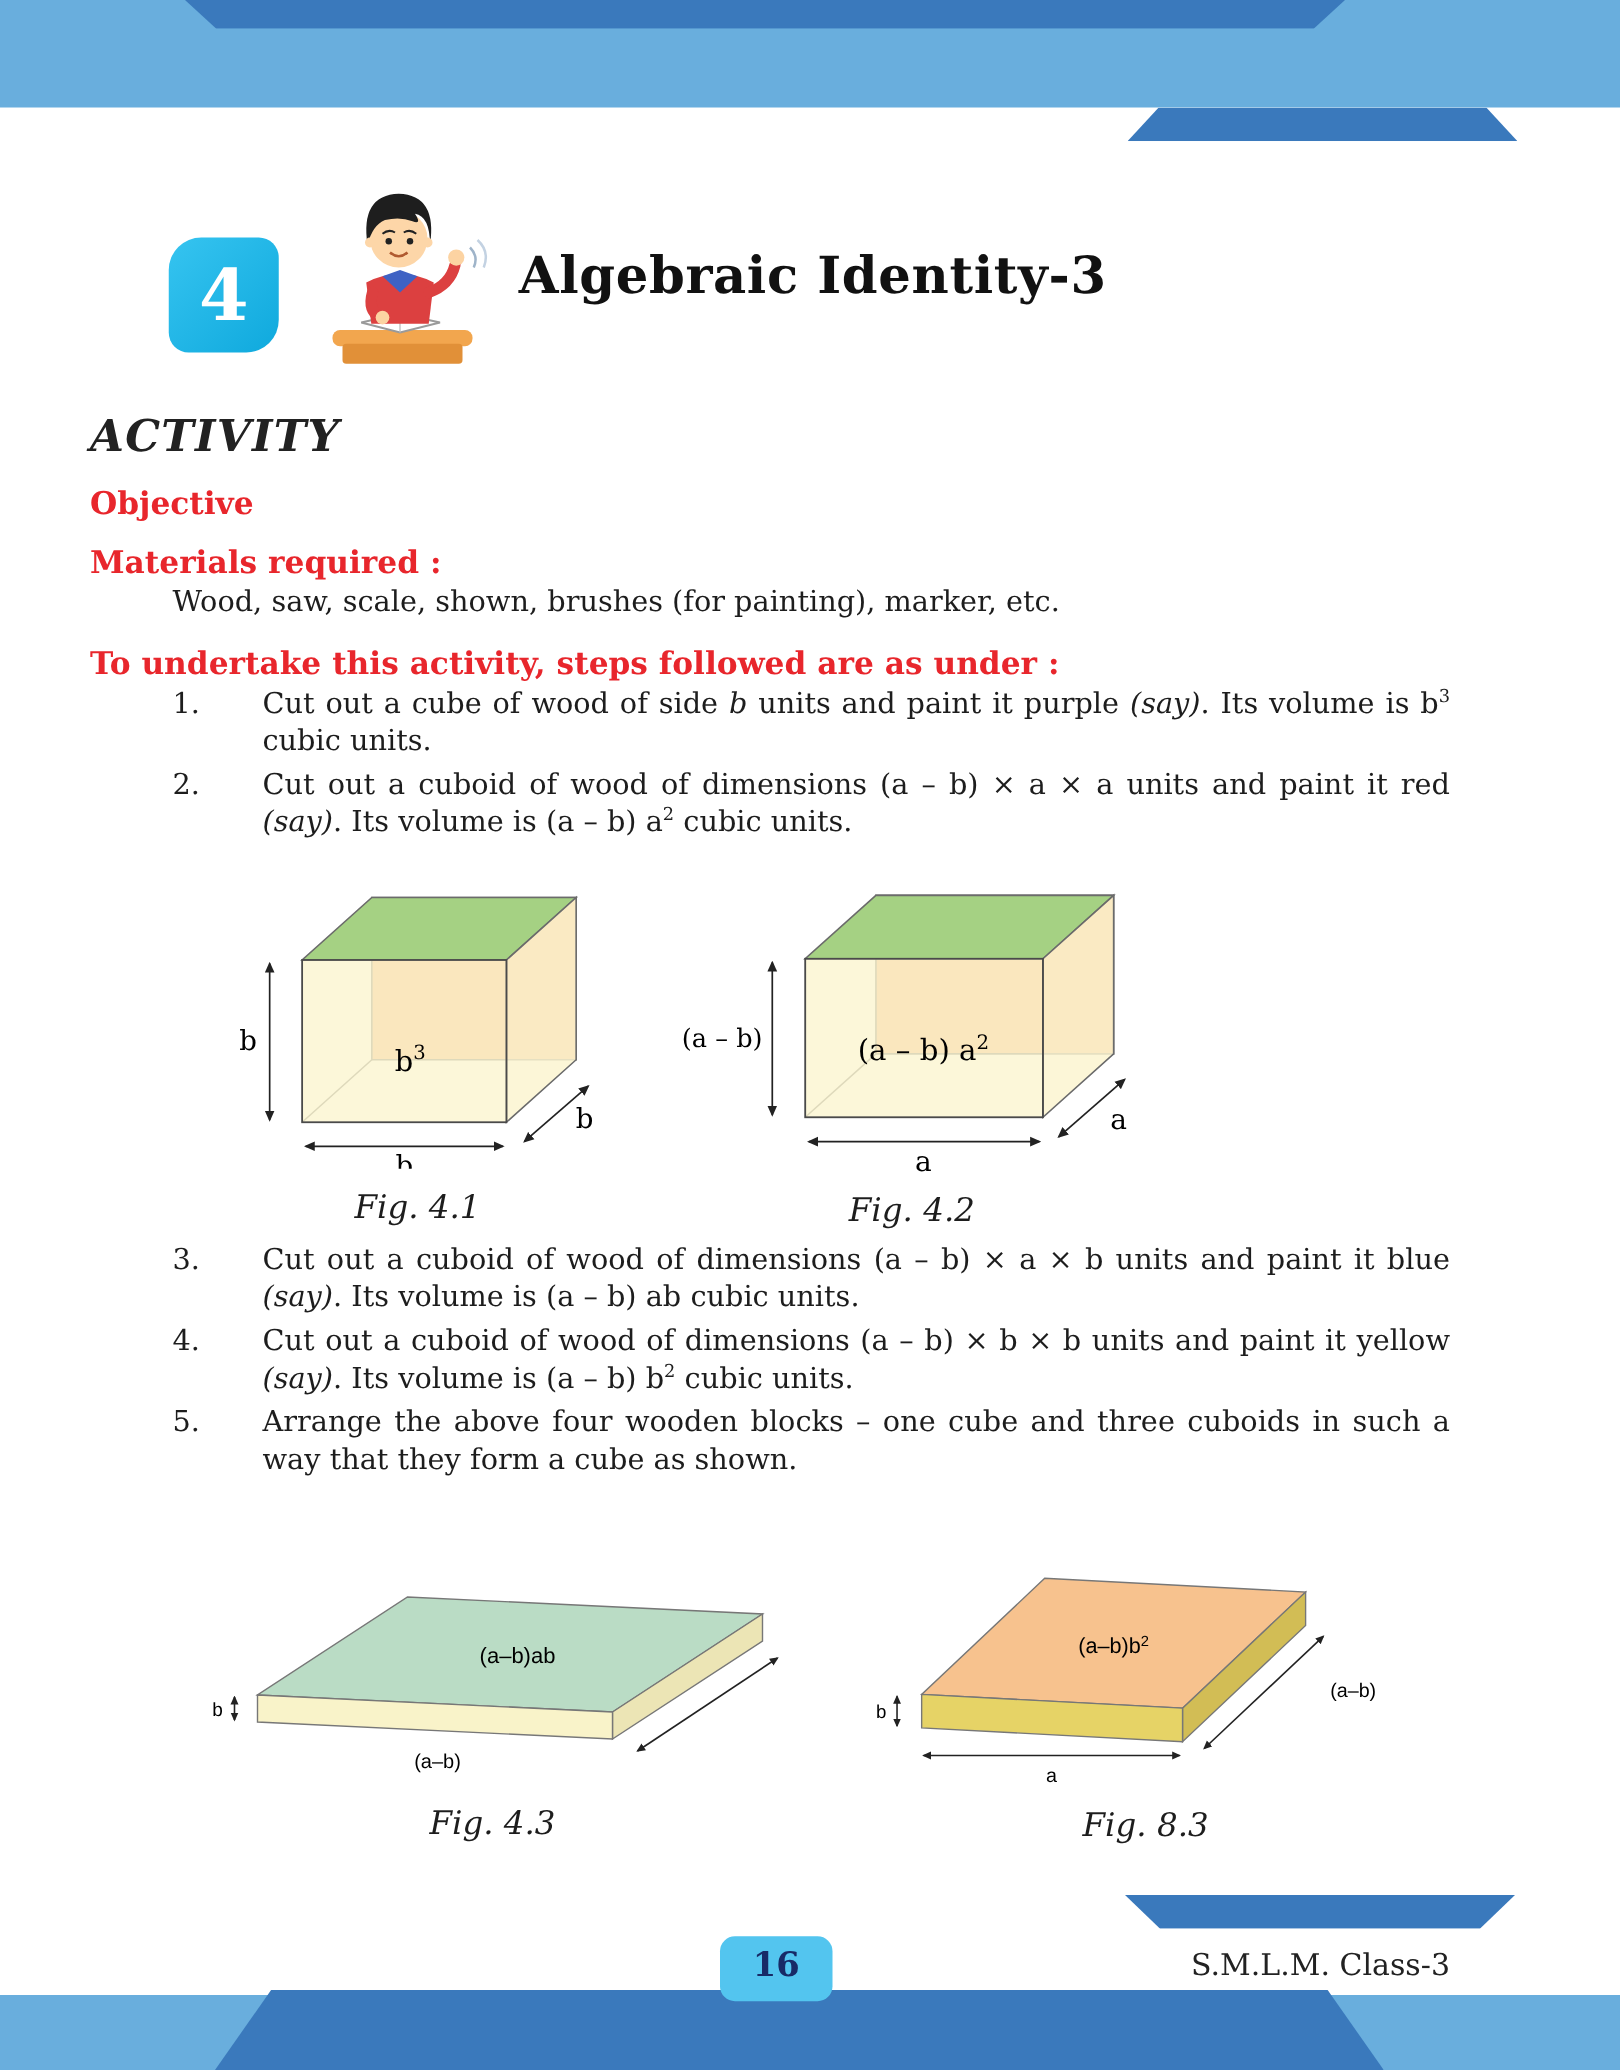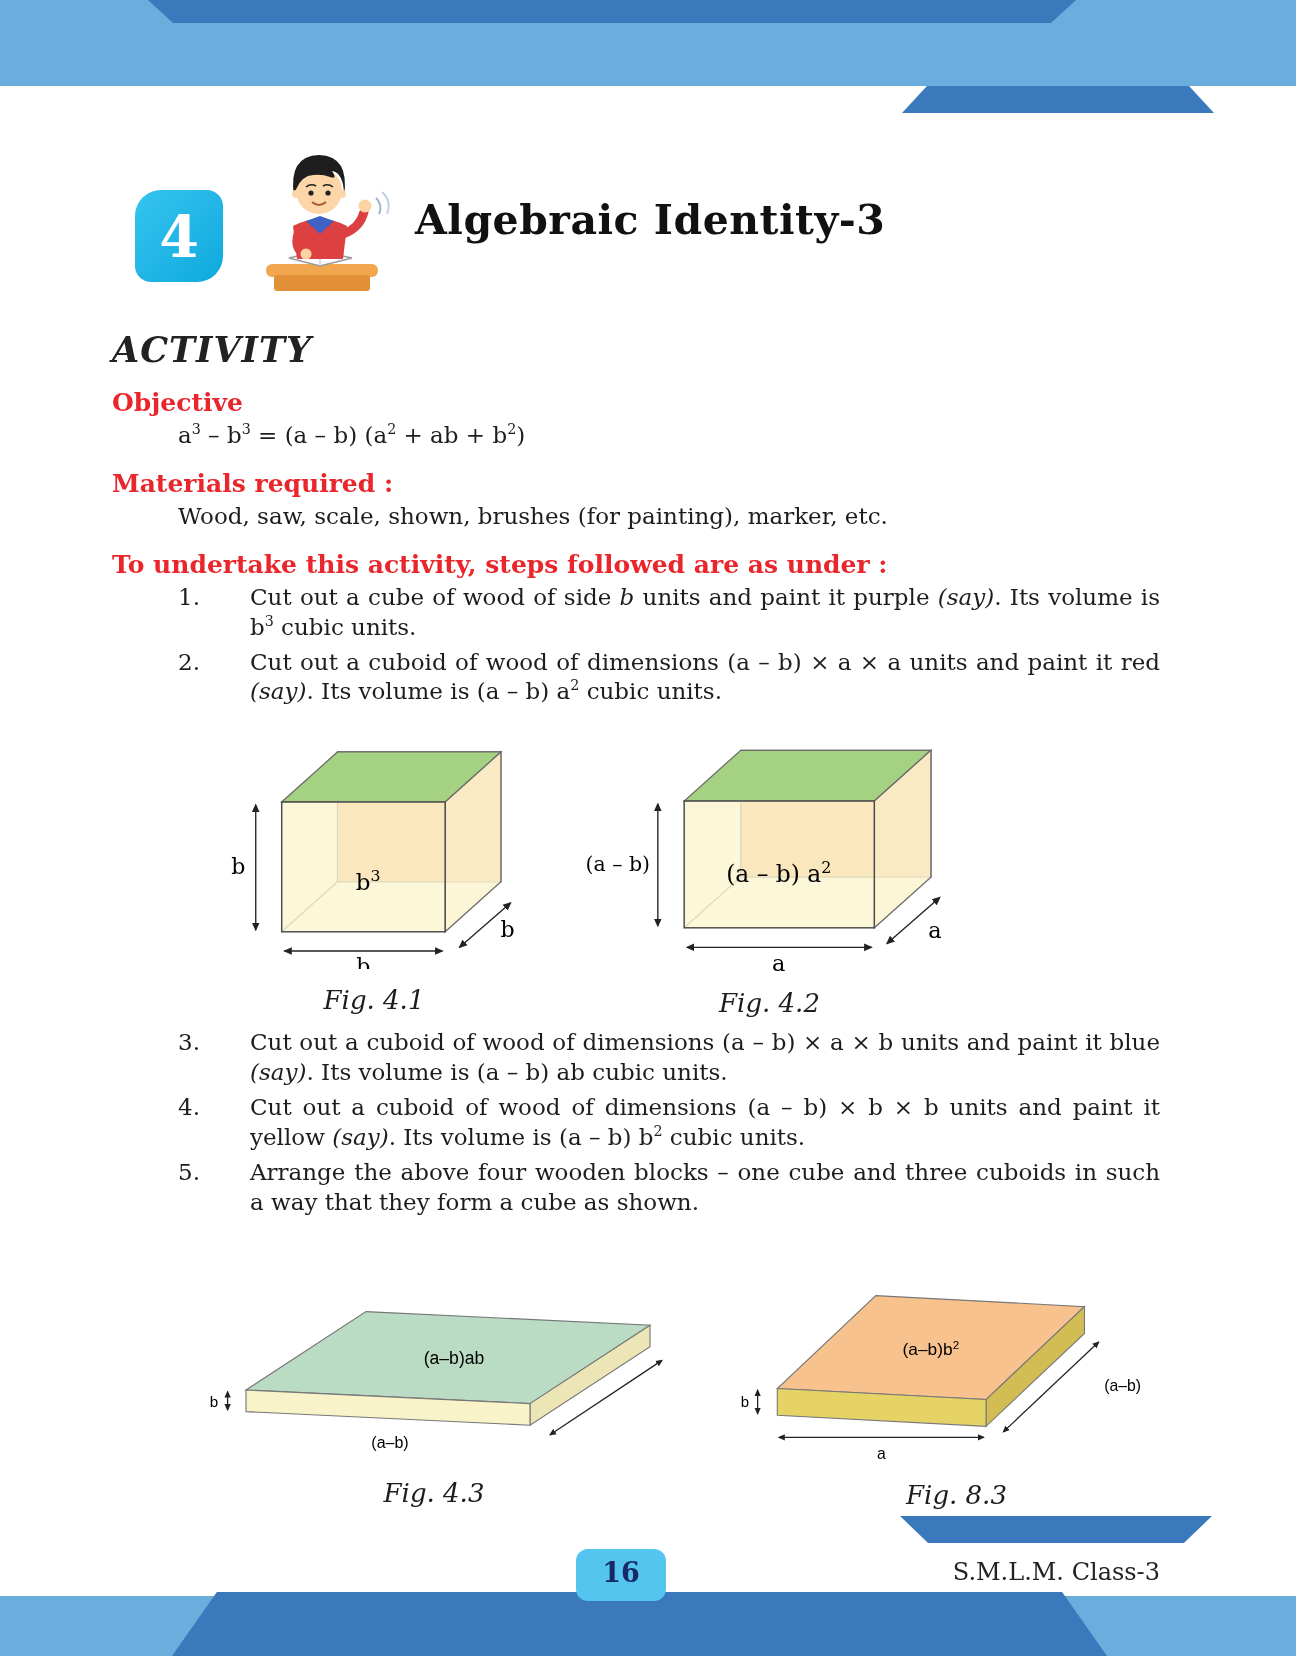--- a/index.html
+++ b/index.html
@@ -23,21 +23,21 @@
   .chapter-badge {
     position:absolute; left:135px; top:42px; width:88px; height:92px;
     background:linear-gradient(135deg,#36c4f0,#0fa9dd);
     border-radius:26px 16px 26px 16px;
     display:flex; align-items:center; justify-content:center;
     color:#ffffff; font-size:57px; font-weight:bold;
   }
   .kid { position:absolute; left:246px; top:-2px; }
   .page-title { position:absolute; left:415px; top:48px; font-size:41px; font-weight:bold; letter-spacing:0.5px; color:#111; margin:0; }
   
-  .content { position:relative; padding:0 136px 0 112px; z-index:2; }
+  .content { position:relative; padding:0 136px 0 72px; z-index:2; }
   h2.activity { font-size:35px; font-weight:bold; font-style:italic; letter-spacing:1px; margin:6px 0 0; color:#222; }
   h3.red { font-size:25px; font-weight:bold; color:#e8262c; margin:18px 0 4px; }
   p.body { font-size:23px; line-height:1.3; margin:2px 0; }
   p.indent { padding-left:66px; }
   sup { font-size:62%; line-height:0; }
   em { font-style:italic; }
   .step { display:flex; margin:0 0 5px; font-size:23px; line-height:1.3; }
   .step-num { width:72px; flex:0 0 72px; padding-left:66px; box-sizing:content-box; }
   .step-num span { display:inline-block; }
   .step-text { flex:1; text-align:justify; }
@@ -103,21 +103,20 @@
       <path d="M66,56 q7,6 14,0" stroke="#b05a30" stroke-width="2" fill="none"></path>
     </svg>
     <h1 class="page-title">Algebraic Identity-3</h1>
   </div>
 
   <div class="content">
 
     <h2 class="activity">ACTIVITY</h2>
 
     <h3 class="red">Objective</h3>
-    <p class="body indent">a<sup>3</sup> – b<sup>3</sup> = (a – b) (a<sup>2</sup> + ab + b<sup>2</sup>)</p>
 
     <h3 class="red">Materials required :</h3>
     <p class="body indent">Wood, saw, scale, shown, brushes (for painting), marker, etc.</p>
 
     <h3 class="red">To undertake this activity, steps followed are as under :</h3>
 
     <div class="steps-block">
       <div class="step">
         <span class="step-num"><span>1.</span></span>
         <span class="step-text">Cut out a cube of wood of side <em>b</em> units and paint it purple <em>(say)</em>. Its volume is b<sup>3</sup> cubic units.</span>

